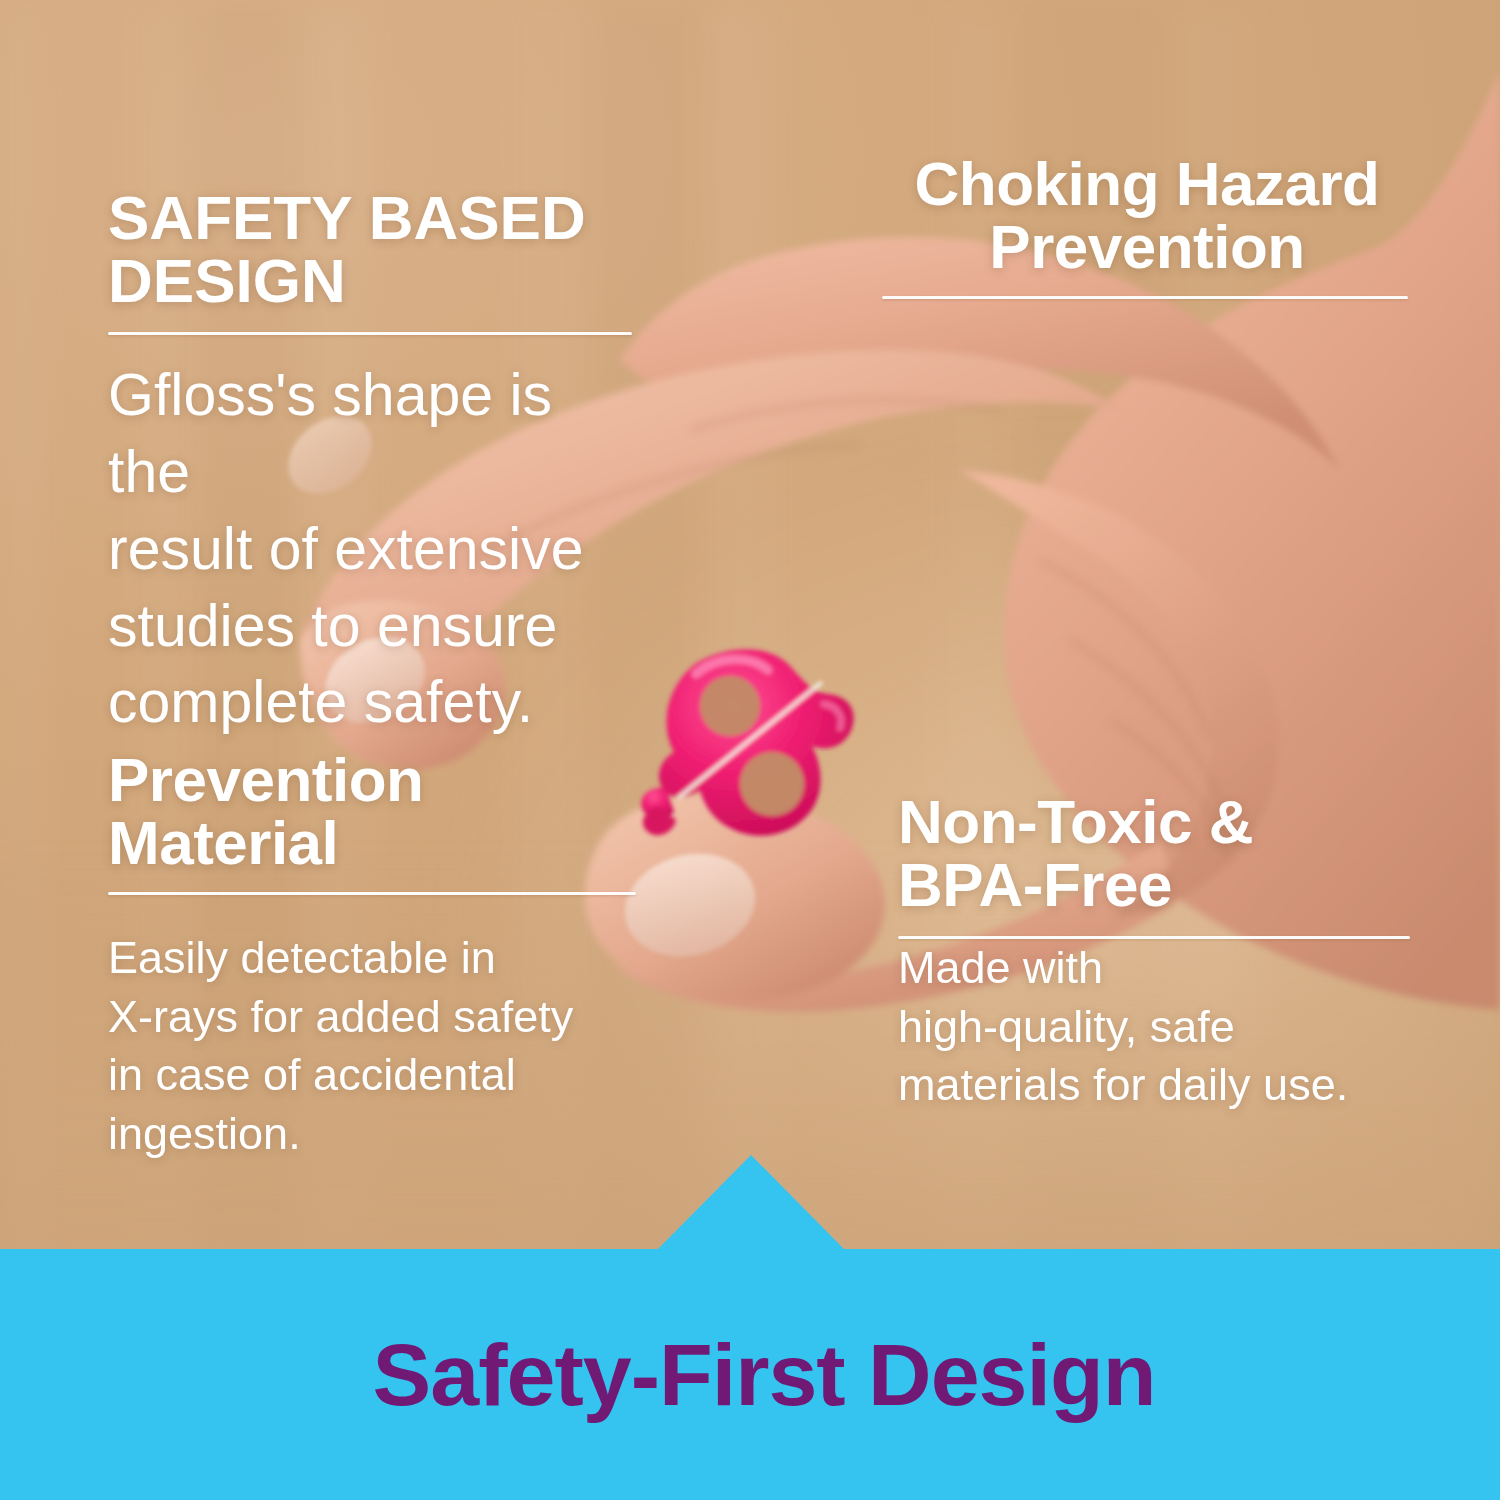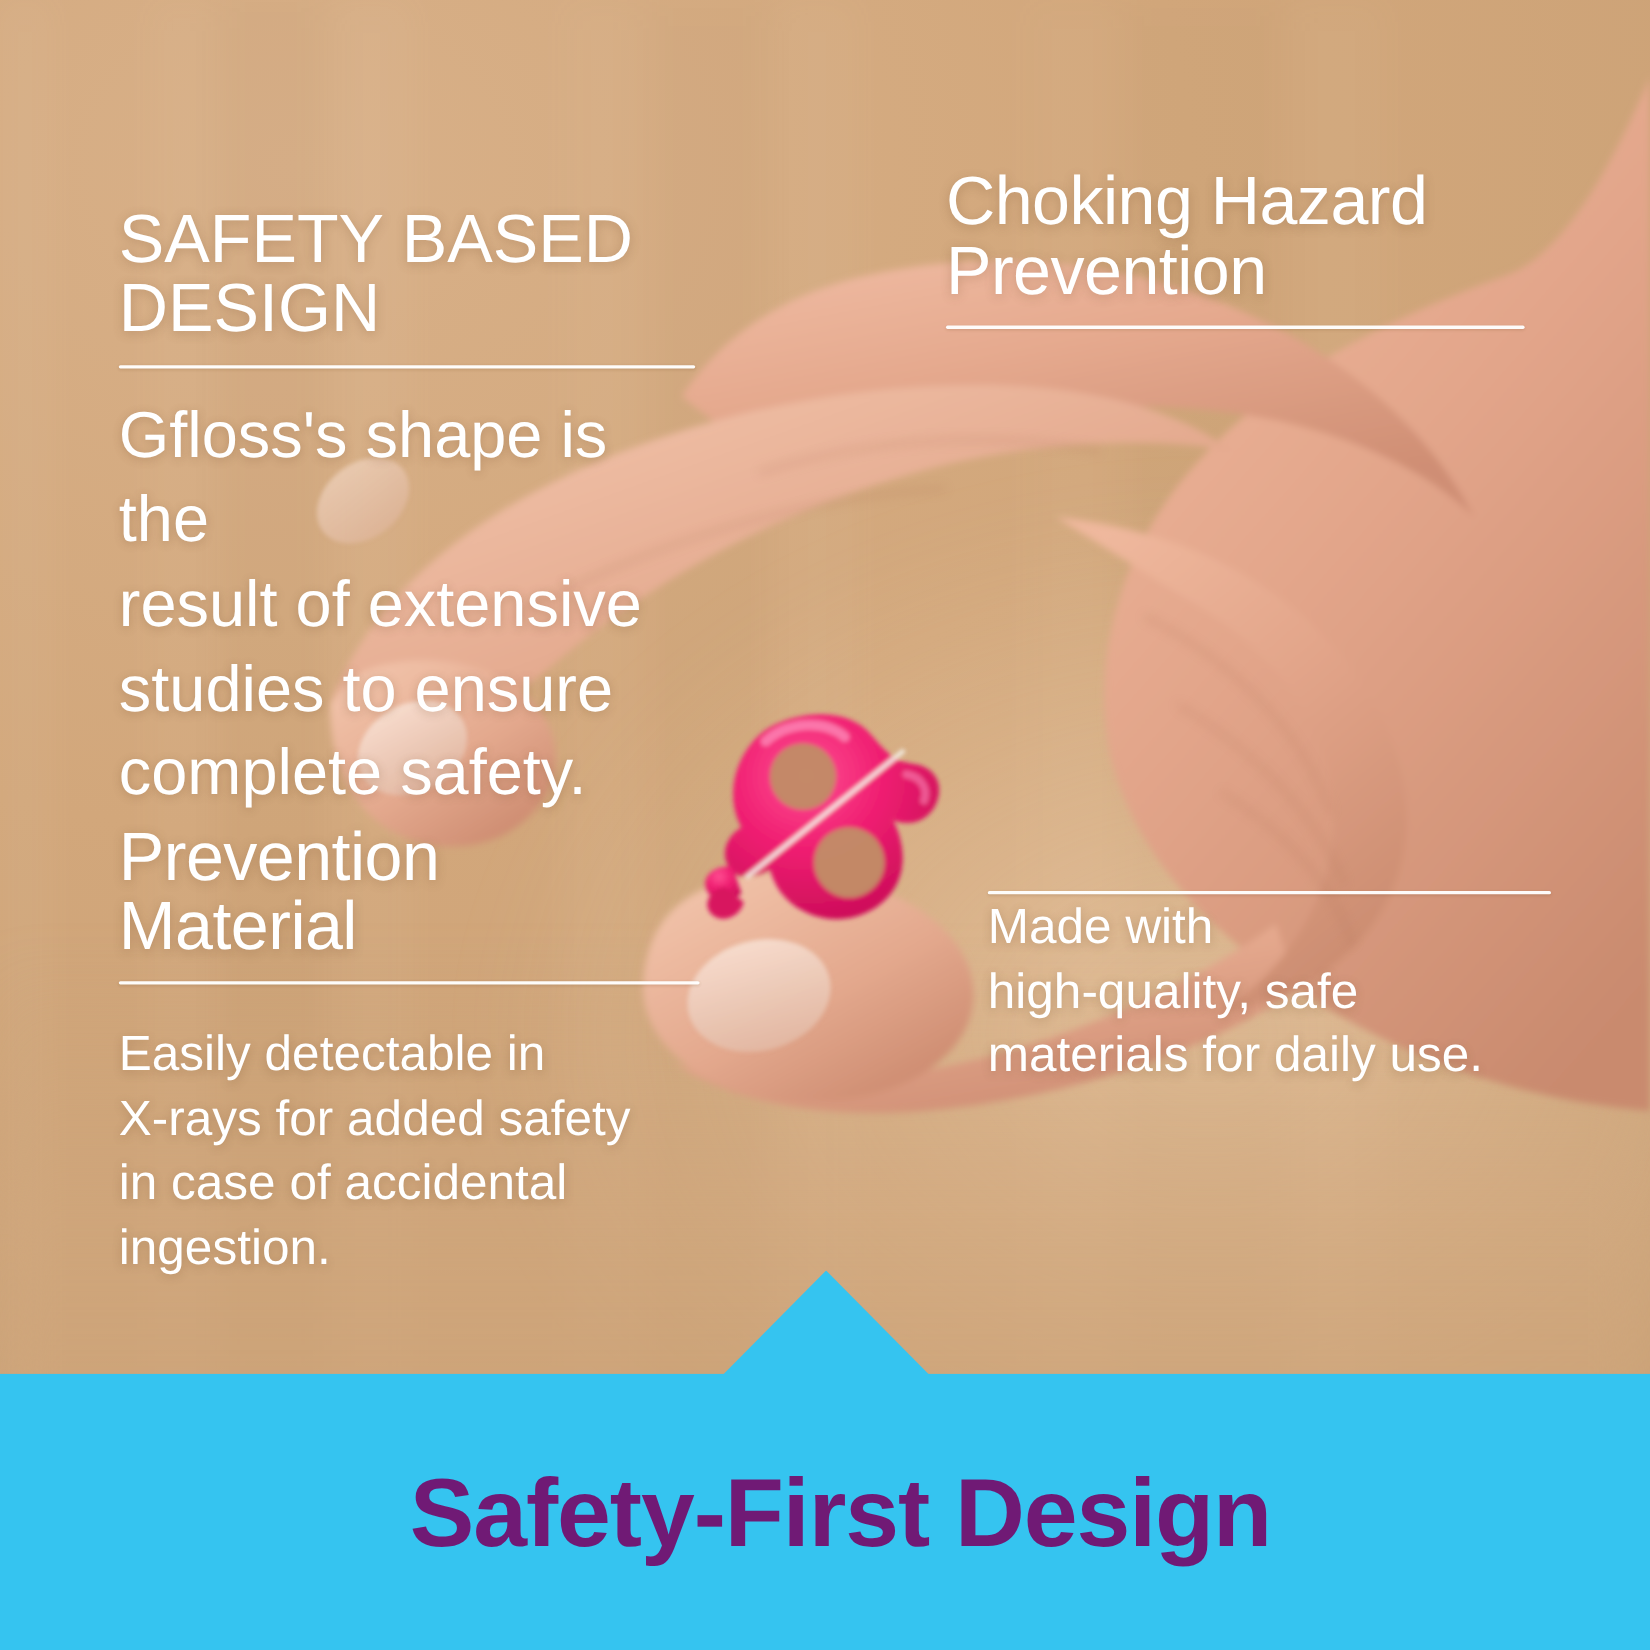--- a/index.html
+++ b/index.html
@@ -36,42 +36,42 @@
     filter:blur(24px);
   }
 
   
   .hand{position:absolute;inset:0;pointer-events:none;}
   .hand svg{position:absolute;inset:0;width:1500px;height:1500px;}
 
   
   .block{position:absolute;}
   .bh{
-    color:#ffffff;font-weight:400;line-height:1.02;
+    color:#ffffff;font-weight:700;line-height:1.02;
     letter-spacing:-0.5px;margin:0;
     text-shadow:0 2px 10px rgba(120,80,45,.30);
     white-space:pre-line;
   }
   .bh.upper{text-transform:uppercase;letter-spacing:0px;}
   .rule{height:3px;background:#ffffff;border-radius:2px;opacity:.96;
         box-shadow:0 1px 3px rgba(120,80,45,.25);}
   .bb{
     color:#ffffff;font-weight:500;line-height:1.30;margin:0;
     text-shadow:0 2px 9px rgba(120,80,45,.30);
     white-space:pre-line;
   }
 
   
   #blk-safety{left:108px;top:186px;width:530px;}
   #blk-safety .bh{font-size:62px;}
   #blk-safety .rule{width:524px;margin-top:20px;}
   #blk-safety .bb{font-size:59px;margin-top:22px;}
 
   
-  #blk-choking{left:860px;top:152px;width:530px;}
+  #blk-choking{left:882px;top:152px;width:530px;text-align:center;}
   #blk-choking .bh{font-size:62px;}
   #blk-choking .rule{width:526px;margin-top:18px;}
   #blk-choking .bb{font-size:45px;margin-top:22px;}
 
   
   #blk-radio{left:108px;top:748px;width:540px;}
   #blk-radio .bh{font-size:62px;}
   #blk-radio .rule{width:528px;margin-top:18px;}
   #blk-radio .bb{font-size:45px;margin-top:34px;}
 
@@ -259,20 +259,22 @@
     <h2 class="bh">Prevention
 Material</h2>
     <div class="rule"></div>
     <p class="bb">Easily detectable in
 X-rays for added safety
 in case of accidental
 ingestion.</p>
   </div>
 
   <div class="block" id="blk-nontoxic">
+    <h2 class="bh">Non-Toxic &amp;
+BPA-Free</h2>
     <div class="rule"></div>
     <p class="bb">Made with
 high-quality, safe
 materials for daily use.</p>
   </div>
 
   <div id="banner"></div>
   <div id="banner-notch"></div>
   <div id="banner-title">Safety-First Design</div>
 

